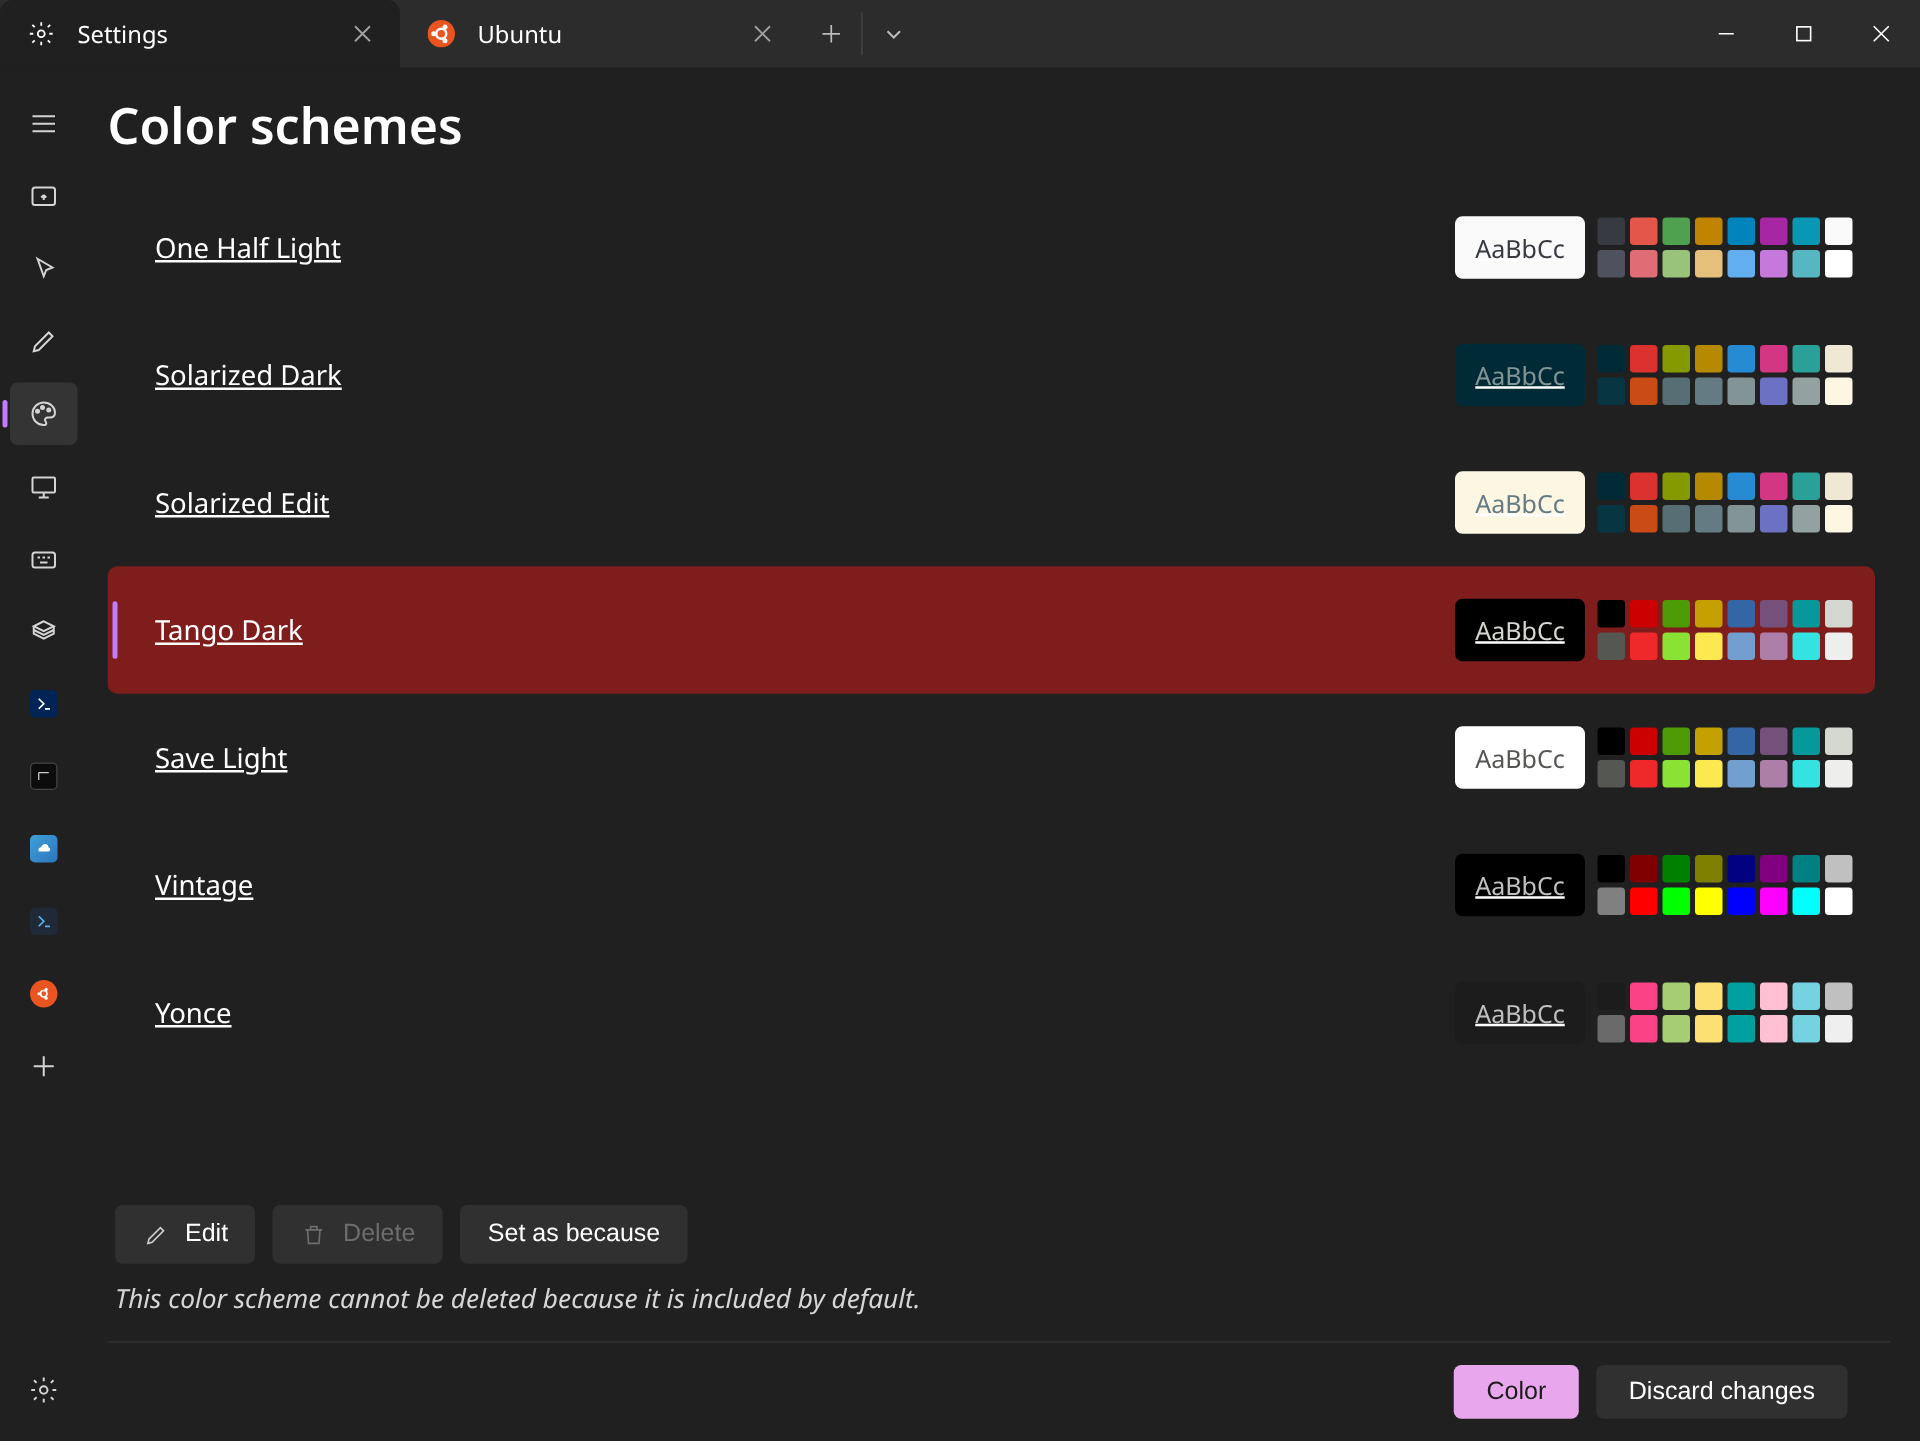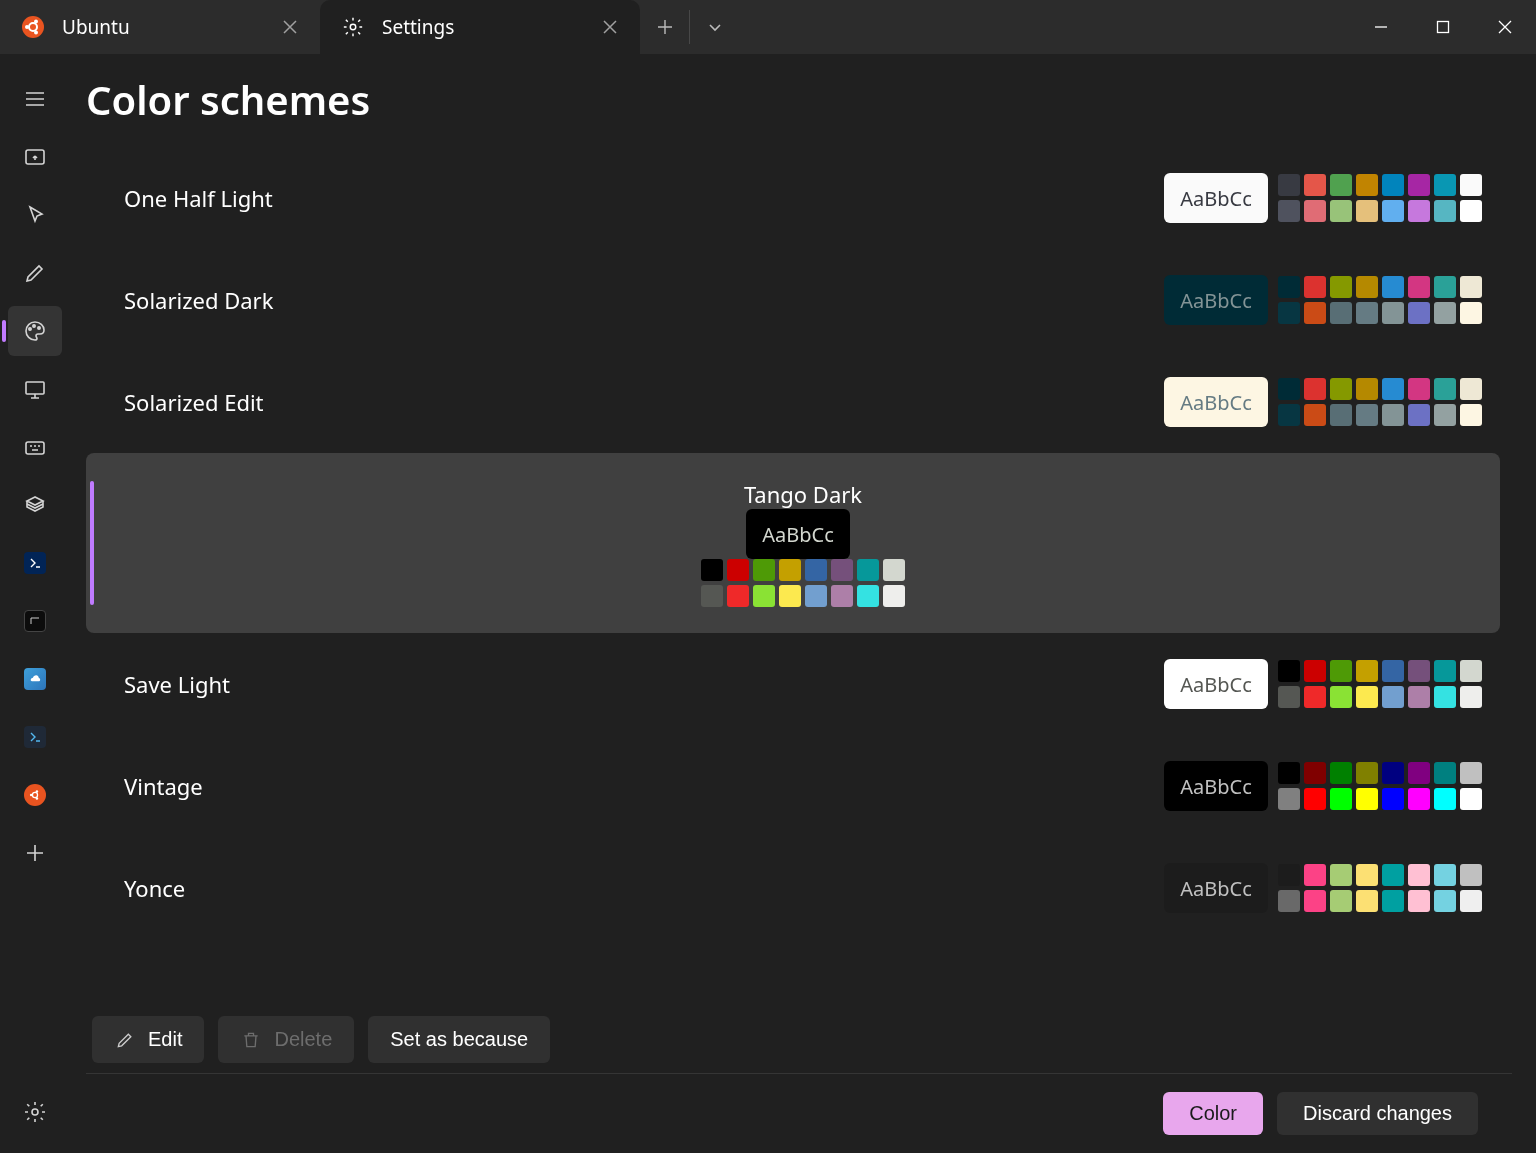--- a/index.html
+++ b/index.html
@@ -95,30 +95,30 @@
   .rail .bottom { margin-bottom: 16px; }
 
   
   .content { flex:1; display:flex; flex-direction:column; min-width:0; padding: 0 24px 0 16px;}
   h1 {
     font-size: 40px;
     font-weight: 600;
     margin: 18px 0 20px 0;
   }
 
-  .scheme-list { flex:1; overflow:hidden; display:flex; flex-direction:column; }
+  .scheme-list { flex:1; overflow:hidden; display:flex; flex-direction:column;text-decoration:underline; }
   .scheme-row {
     display:flex;
     align-items:center;
     padding: 26px 18px 26px 38px;
     border-radius: 8px;
     position:relative;
     margin-right: 12px;
   }
-  .scheme-row.selected { background: #404040; flex-direction: column; }
+  .scheme-row.selected { background: #7f1d1d; }
   .scheme-row.selected::before {
     content:"";
     position:absolute;
     left: 4px; top: 28px; bottom: 28px;
     width: 4px;
     background: #c07bff;
     border-radius: 4px;
   }
   .scheme-name { font-size: 22px; flex:1; }
   .scheme-preview {
@@ -194,45 +194,45 @@
     border:none;
     border-radius: 6px;
   }
 
   svg { display:block; }
 </style>
 </head>
 <body>
 
 <div class="titlebar">
+  <div class="tab active">
+    <span class="icon">
+      <svg width="22" height="22" viewBox="0 0 24 24" fill="none" stroke="#fff" stroke-width="1.6">
+          <circle cx="12" cy="12" r="3"></circle>
+          <path d="M12 2v3M12 19v3M4.2 4.2l2.1 2.1M17.7 17.7l2.1 2.1M2 12h3M19 12h3M4.2 19.8l2.1-2.1M17.7 6.3l2.1-2.1"></path>
+        </svg>
+    </span>
+    <span class="label">Settings</span>
+    <span class="close">
+      <svg width="14" height="14" viewBox="0 0 14 14">
+          <path d="M1 1 L13 13 M13 1 L1 13" stroke="currentColor" stroke-width="1.5" fill="none"></path>
+        </svg>
+    </span>
+  </div>
   <div class="tab inactive">
     <span class="icon">
       <svg width="22" height="22" viewBox="0 0 22 22">
           <circle cx="11" cy="11" r="11" fill="#E95420"></circle>
           <circle cx="11" cy="11" r="4" fill="none" stroke="#fff" stroke-width="2"></circle>
           <circle cx="5" cy="11" r="2" fill="#fff"></circle>
           <circle cx="14" cy="5.5" r="2" fill="#fff"></circle>
           <circle cx="14" cy="16.5" r="2" fill="#fff"></circle>
         </svg>
     </span>
     <span class="label">Ubuntu</span>
-    <span class="close">
-      <svg width="14" height="14" viewBox="0 0 14 14">
-          <path d="M1 1 L13 13 M13 1 L1 13" stroke="currentColor" stroke-width="1.5" fill="none"></path>
-        </svg>
-    </span>
-  </div>
-  <div class="tab active">
-    <span class="icon">
-      <svg width="22" height="22" viewBox="0 0 24 24" fill="none" stroke="#fff" stroke-width="1.6">
-          <circle cx="12" cy="12" r="3"></circle>
-          <path d="M12 2v3M12 19v3M4.2 4.2l2.1 2.1M17.7 17.7l2.1 2.1M2 12h3M19 12h3M4.2 19.8l2.1-2.1M17.7 6.3l2.1-2.1"></path>
-        </svg>
-    </span>
-    <span class="label">Settings</span>
     <span class="close">
       <svg width="14" height="14" viewBox="0 0 14 14">
           <path d="M1 1 L13 13 M13 1 L1 13" stroke="currentColor" stroke-width="1.5" fill="none"></path>
         </svg>
     </span>
   </div>
   <div class="addtab">
     <svg width="16" height="16" viewBox="0 0 16 16">
         <path d="M8 1v14M1 8h14" stroke="currentColor" stroke-width="1.4"></path>
       </svg>
@@ -540,19 +540,20 @@
               <path d="M4 7h16M9 7V4h6v3M6 7l1 13h10l1-13"></path>
             </svg>
         </span>
         <span>Delete</span>
       </button>
       <button class="btn">
         <span>Set as because</span>
       </button>
     </div>
 
+    <div class="info-text">This color scheme cannot be deleted because it is included by default.</div>
 
     <div class="footer">
       <button class="save">Color</button>
       <button class="discard">Discard changes</button>
     </div>
   </div>
 </div>
 
 </body></html>

